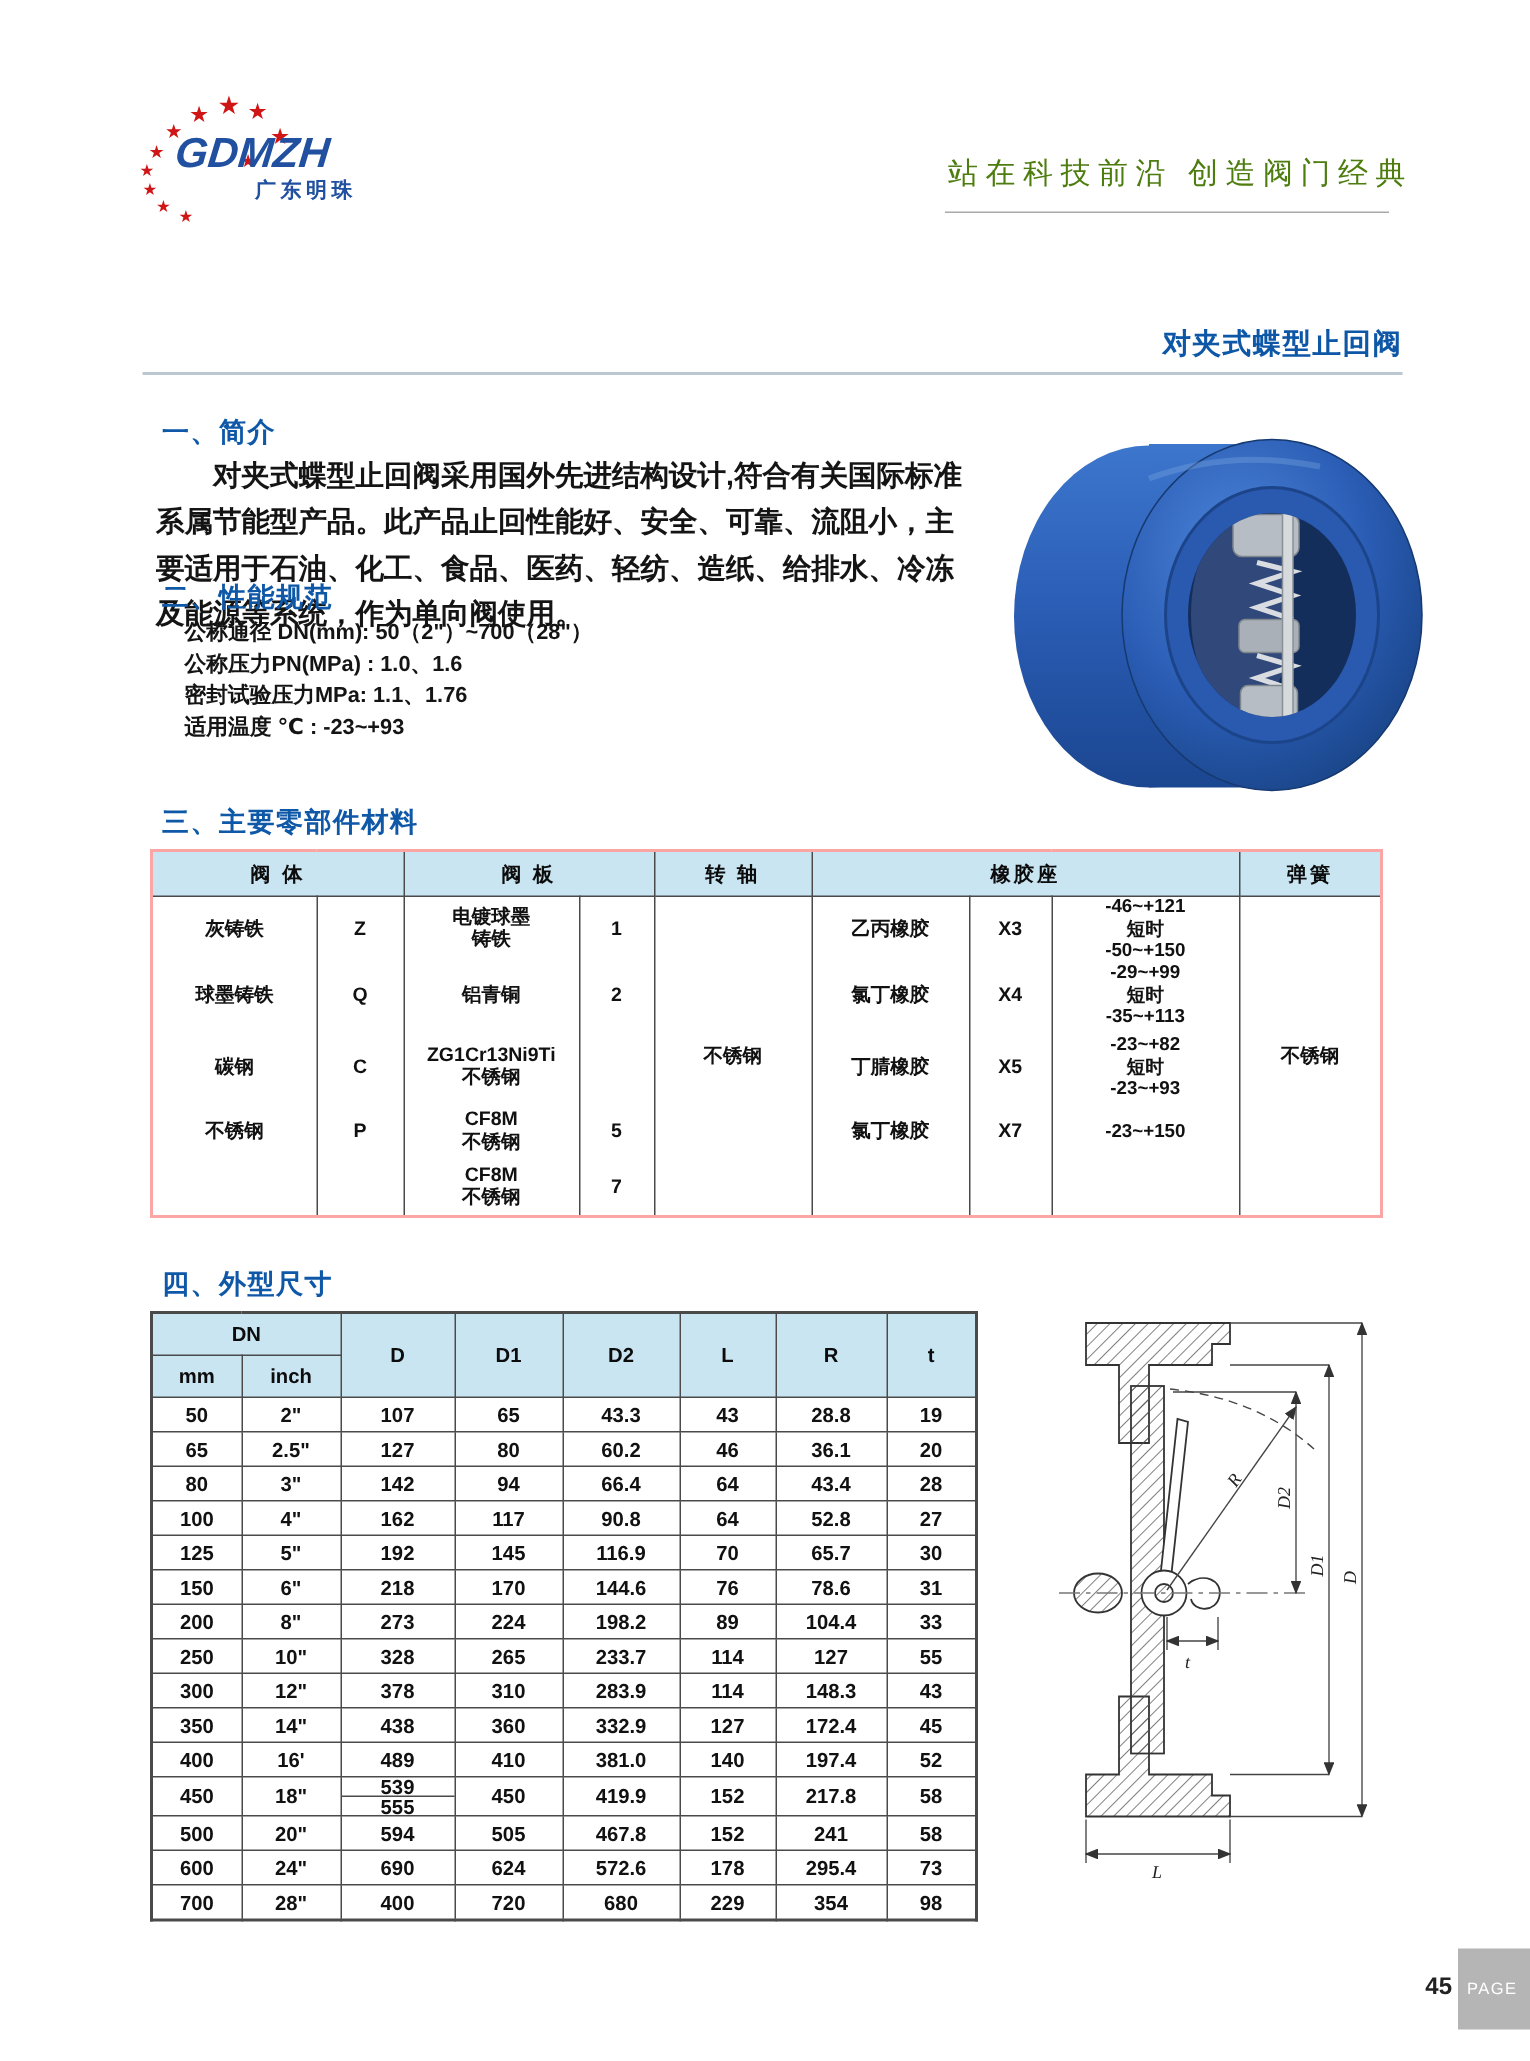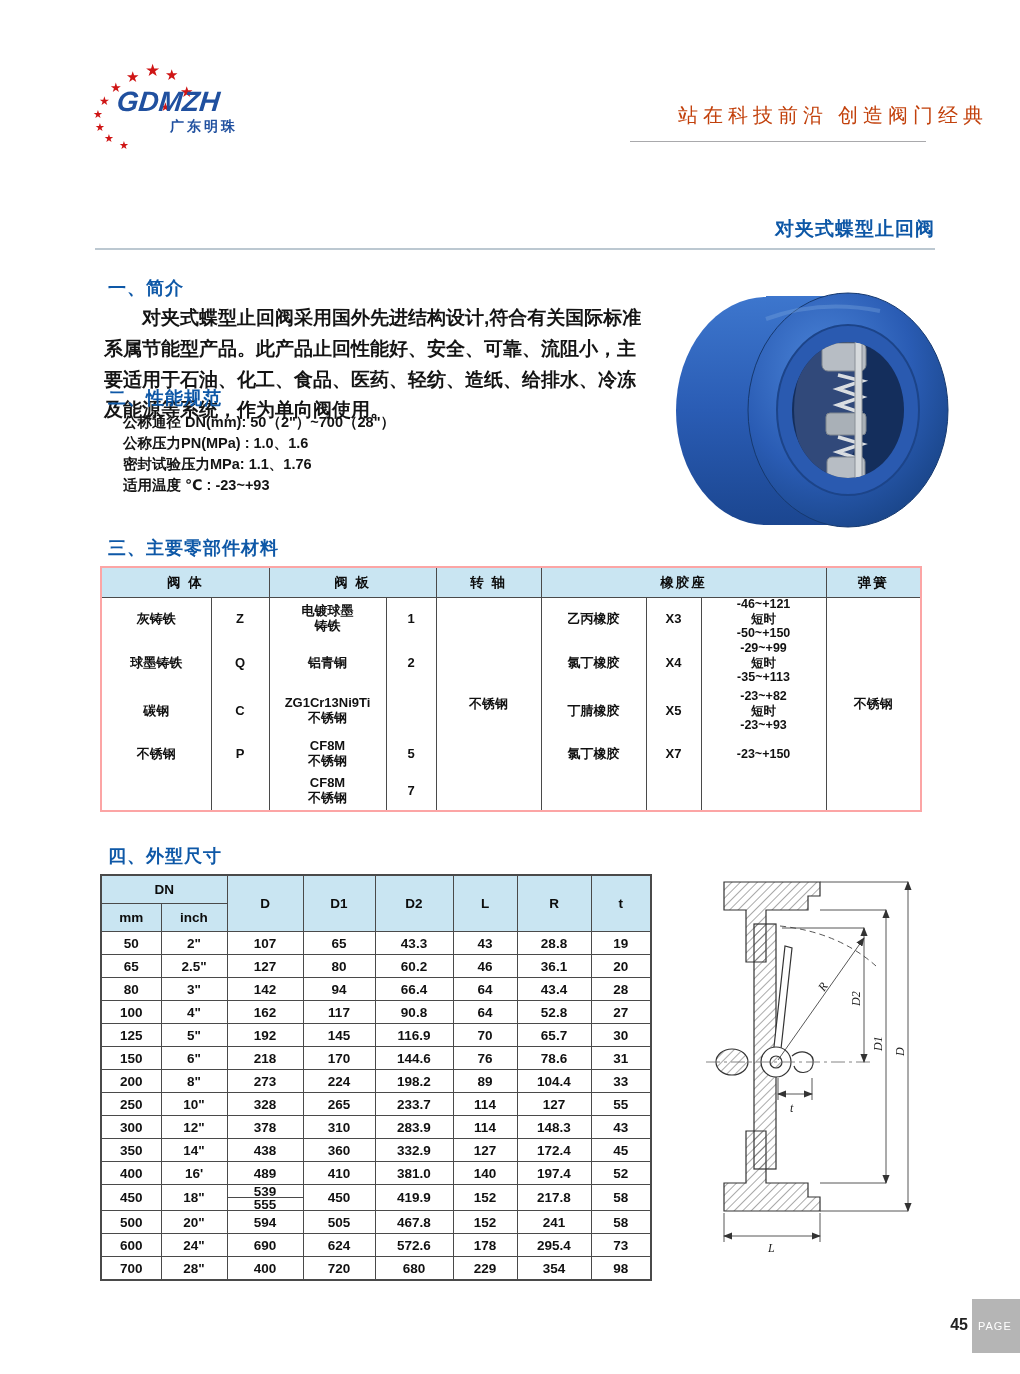--- a/index.html
+++ b/index.html
@@ -12,21 +12,21 @@
   
   .logo{position:absolute;left:90px;top:56px;width:200px;height:92px;}
   .logo .star{position:absolute;color:#cf1515;line-height:1;}
   .logo-acronym{
     position:absolute;left:27px;top:30px;font-size:28px;font-weight:bold;font-style:italic;
     color:#20509f;letter-spacing:0px;transform:skewX(-6deg);
   }
   .logo-cn{position:absolute;left:80px;top:62px;font-size:14px;font-weight:bold;color:#20509f;letter-spacing:3px;}
   .slogan{
     position:absolute;left:632px;top:102px;width:300px;font-family:"Liberation Serif","DejaVu Serif",serif;
-    font-size:20px;color:#c2410c;letter-spacing:5px;white-space:nowrap;margin-left:46px;
+    font-size:20px;color:#4d7c0f;letter-spacing:5px;white-space:nowrap;
   }
   .slogan-rule{position:absolute;left:630px;top:141px;width:296px;height:1px;background:#a9a9ac;}
   
   .page-title{
     position:absolute;left:95px;right:85px;top:216px;text-align:right;
     font-size:19px;font-weight:bold;color:#0d57a6;letter-spacing:1px;
   }
   .title-rule{position:absolute;left:95px;right:85px;top:248px;height:2px;background:#bcc8d1;}
   
   .sec-heading{position:absolute;font-size:18px;font-weight:bold;color:#0e58a7;letter-spacing:1px;}

